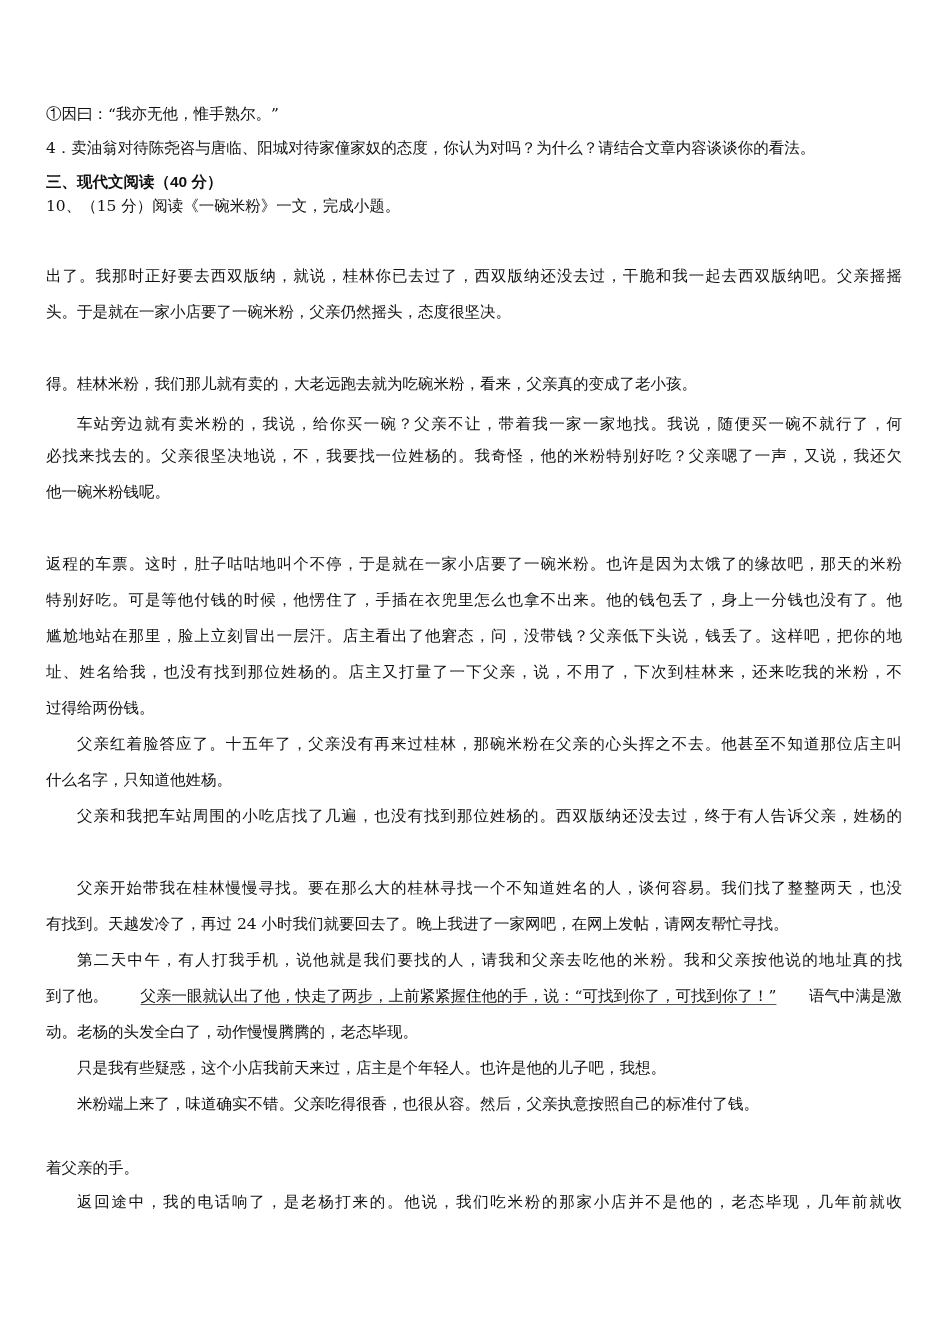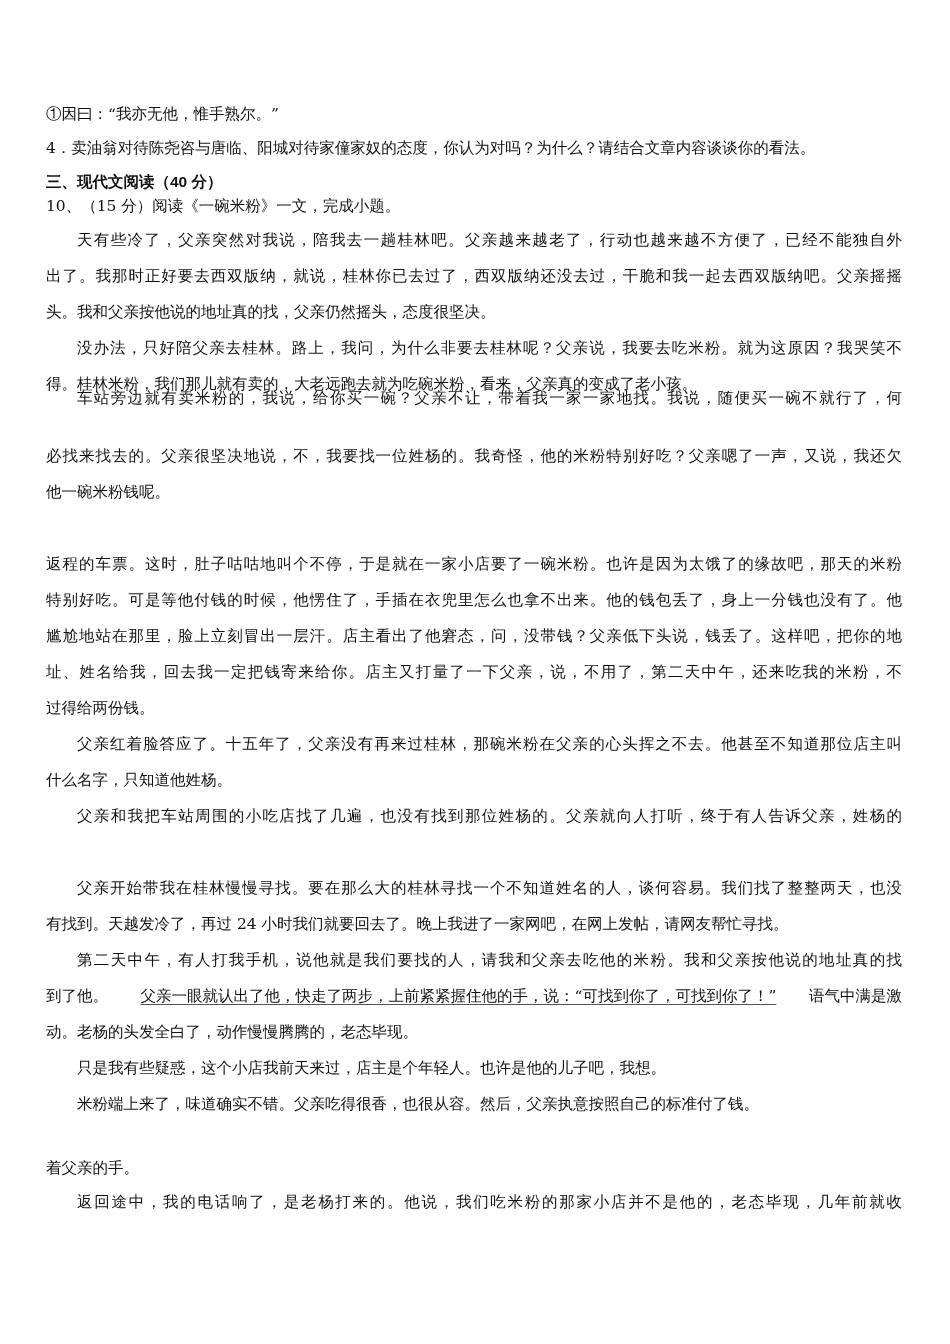--- a/index.html
+++ b/index.html
@@ -16,41 +16,39 @@
 </style>
 </head>
 <body>
 
 <div class="page">
   <div class="ln left" style="top:104px">①因曰：“我亦无他，惟手熟尔。”</div>
   <div class="ln left" style="top:138px">4．卖油翁对待陈尧咨与唐临、阳城对待家僮家奴的态度，你认为对吗？为什么？请结合文章内容谈谈你的看法。</div>
   <div class="ln left heading" style="top:172px">三、现代文阅读（40 分）</div>
   <div class="ln left" style="top:196px">10、（15 分）阅读《一碗米粉》一文，完成小题。</div>
 
-  <div class="ln ind" style="top:230px">天有些冷了，父亲突然对我说，陪我去一趟桂林吧。父亲越来越老了，行动也越来越不方便了，已经不能独自外</div>
   <div class="ln" style="top:266px">出了。我那时正好要去西双版纳，就说，桂林你已去过了，西双版纳还没去过，干脆和我一起去西双版纳吧。父亲摇摇</div>
-  <div class="ln last" style="top:302px">头。我和父亲按他说的地址真的找，父亲仍然摇头，态度很坚决。</div>
+  <div class="ln last" style="top:302px">头。于是就在一家小店要了一碗米粉，父亲仍然摇头，态度很坚决。</div>
 
-  <div class="ln ind" style="top:338px">没办法，只好陪父亲去桂林。路上，我问，为什么非要去桂林呢？父亲说，我要去吃米粉。就为这原因？我哭笑不</div>
   <div class="ln last" style="top:374px">得。桂林米粉，我们那儿就有卖的，大老远跑去就为吃碗米粉，看来，父亲真的变成了老小孩。</div>
 
-  <div class="ln ind" style="top:388px">车站旁边就有卖米粉的，我说，给你买一碗？父亲不让，带着我一家一家地找。我说，随便买一碗不就行了，何</div>
+  <div class="ln ind" style="top:414px">车站旁边就有卖米粉的，我说，给你买一碗？父亲不让，带着我一家一家地找。我说，随便买一碗不就行了，何</div>
   <div class="ln" style="top:446px">必找来找去的。父亲很坚决地说，不，我要找一位姓杨的。我奇怪，他的米粉特别好吃？父亲嗯了一声，又说，我还欠</div>
   <div class="ln last" style="top:482px">他一碗米粉钱呢。</div>
 
   <div class="ln" style="top:554px">返程的车票。这时，肚子咕咕地叫个不停，于是就在一家小店要了一碗米粉。也许是因为太饿了的缘故吧，那天的米粉</div>
   <div class="ln" style="top:590px">特别好吃。可是等他付钱的时候，他愣住了，手插在衣兜里怎么也拿不出来。他的钱包丢了，身上一分钱也没有了。他</div>
   <div class="ln" style="top:626px">尴尬地站在那里，脸上立刻冒出一层汗。店主看出了他窘态，问，没带钱？父亲低下头说，钱丢了。这样吧，把你的地</div>
-  <div class="ln" style="top:662px">址、姓名给我，回去我一定把钱寄来给你。店主又打量了一下父亲，说，不用了，第二天中午，还来吃我的米粉，不</div>
+  <div class="ln" style="top:662px">址、姓名给我，也没有找到那位姓杨的。店主又打量了一下父亲，说，不用了，下次到桂林来，还来吃我的米粉，不</div>
   <div class="ln last" style="top:698px">过得给两份钱。</div>
 
   <div class="ln ind" style="top:734px">父亲红着脸答应了。十五年了，父亲没有再来过桂林，那碗米粉在父亲的心头挥之不去。他甚至不知道那位店主叫</div>
   <div class="ln last" style="top:770px">什么名字，只知道他姓杨。</div>
 
-  <div class="ln ind" style="top:806px">父亲和我把车站周围的小吃店找了几遍，也没有找到那位姓杨的。父亲就向人打听，终于有人告诉父亲，姓杨的</div>
+  <div class="ln ind" style="top:806px">父亲和我把车站周围的小吃店找了几遍，也没有找到那位姓杨的。西双版纳还没去过，终于有人告诉父亲，姓杨的</div>
 
   <div class="ln ind" style="top:878px">父亲开始带我在桂林慢慢寻找。要在那么大的桂林寻找一个不知道姓名的人，谈何容易。我们找了整整两天，也没</div>
   <div class="ln last" style="top:914px">有找到。天越发冷了，再过 24 小时我们就要回去了。晚上我进了一家网吧，在网上发帖，请网友帮忙寻找。</div>
 
   <div class="ln ind" style="top:950px">第二天中午，有人打我手机，说他就是我们要找的人，请我和父亲去吃他的米粉。我和父亲按他说的地址真的找</div>
   <div class="ln left" style="top:986px; display:flex; justify-content:space-between;">
     <span>到了他。</span>
       <span class="ul">父亲一眼就认出了他，快走了两步，上前紧紧握住他的手，说：“可找到你了，可找到你了！”</span>
       <span>语气中满是激</span>
   </div>

